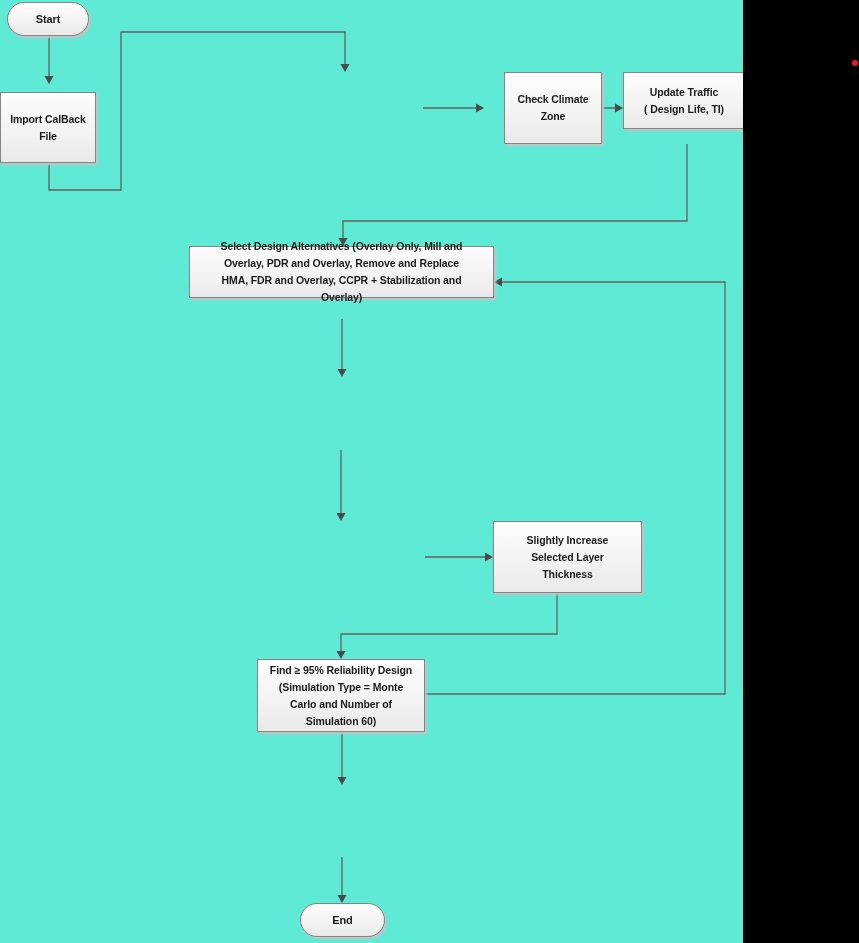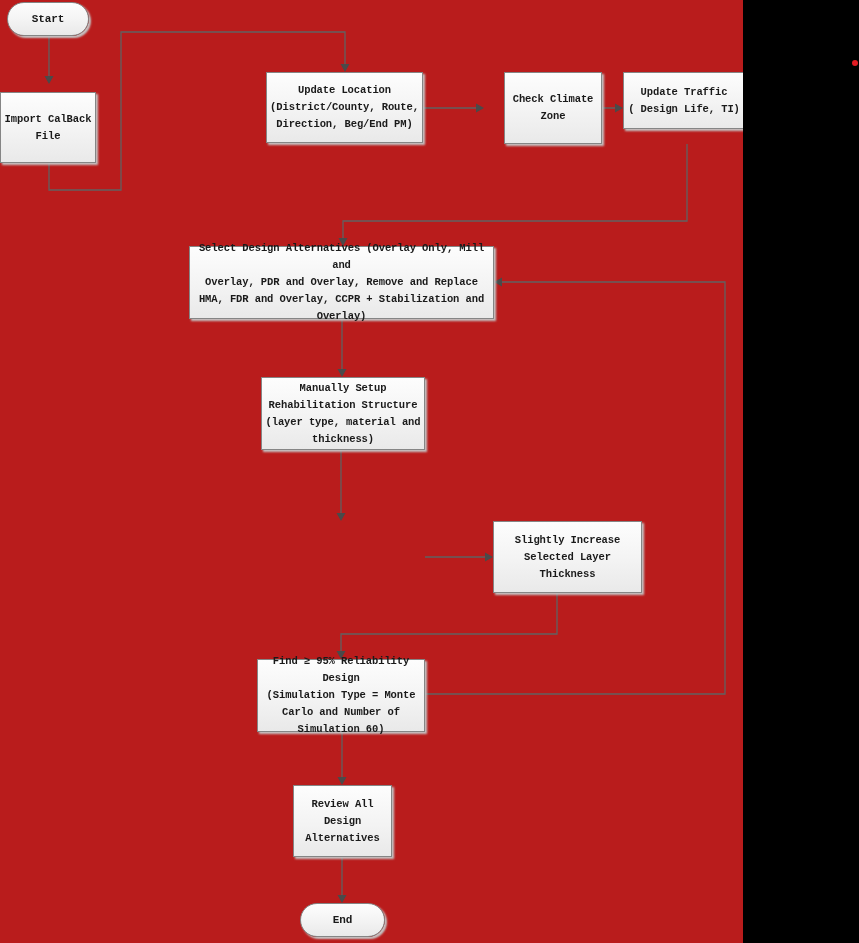--- a/index.html
+++ b/index.html
@@ -1,18 +1,18 @@
 <!DOCTYPE html>
 <html><head>
 <meta charset="utf-8">
 <style>
   html,body{margin:0;padding:0;background:#ffffff;}
   .stage{
-    position:relative;width:859px;height:943px;background:#b91c1c;overflow:hidden;
-    font-family:Liberation Mono, monospace;
+    position:relative;width:859px;height:943px;background:#5eead4;overflow:hidden;
+    font-family:Liberation Sans, sans-serif;
   }
   .edges{position:absolute;left:0;top:0;z-index:1;}
   .edges polyline{fill:none;stroke:#616161;stroke-width:1.3;}
   .edges polygon{fill:#4a4a4a;stroke:none;}
   .node{
     position:absolute;z-index:2;box-sizing:border-box;
     display:flex;align-items:center;justify-content:center;
     text-align:center;white-space:pre-line;
     font-weight:bold;font-size:10.5px;line-height:17px;letter-spacing:-0.1px;color:#1a1a1a;
     background:linear-gradient(180deg,#fdfdfd 0%,#f3f3f3 55%,#e9e9e9 100%);
@@ -78,52 +78,42 @@
       <polyline points="342,857 342,896"></polyline>
       <polygon points="337.5,895 346.5,895 342,903"></polygon>
     </g>
   </svg>
 
   <div class="node terminator" style="left:7px;top:2px;width:82px;height:34px;">Start</div>
 
   <div class="node" style="left:0px;top:84px;width:96px;height:71px;margin-top:8px;">Import CalBack
 File</div>
 
-  <div class="node" style="left:266px;top:72px;width:157px;height:71px;">Update  Location
-(District/County, Route,
-Direction, Beg/End PM)</div>
 
   <div class="node" style="left:484px;top:72px;width:98px;height:72px;margin-left:20px;">Check Climate
 Zone</div>
 
   <div class="node" style="left:623px;top:72px;width:122px;height:57px;">Update Traffic
 ( Design Life, TI)</div>
 
-  <div class="node" style="left:189px;top:246px;width:305px;height:73px;">Select Design Alternatives (Overlay Only, Mill and
+  <div class="node" style="left:189px;top:246px;width:305px;height:52px;">Select Design Alternatives (Overlay Only, Mill and
 Overlay, PDR and Overlay,  Remove and Replace
 HMA, FDR and Overlay, CCPR + Stabilization and
 Overlay)</div>
 
-  <div class="node" style="left:261px;top:377px;width:164px;height:73px;">Manually Setup
-Rehabilitation Structure
-(layer type, material and
-thickness)</div>
 
 
   <div class="node" style="left:493px;top:521px;width:149px;height:72px;">Slightly Increase
 Selected Layer
 Thickness</div>
 
   <div class="node" style="left:257px;top:659px;width:168px;height:73px;">Find ≥ 95%  Reliability Design
 (Simulation Type = Monte
 Carlo and Number of
 Simulation  60)</div>
 
-  <div class="node" style="left:293px;top:785px;width:99px;height:72px;">Review All
-Design
-Alternatives</div>
 
   <div class="node terminator" style="left:300px;top:903px;width:85px;height:34px;">End</div>
 
   <div class="side-panel"></div>
   <div class="red-dot"></div>
 
 </div>
 
 </body></html>

